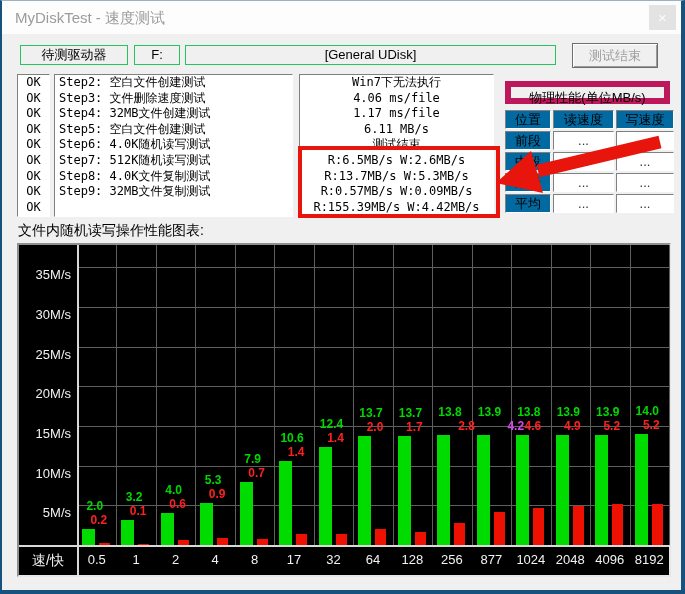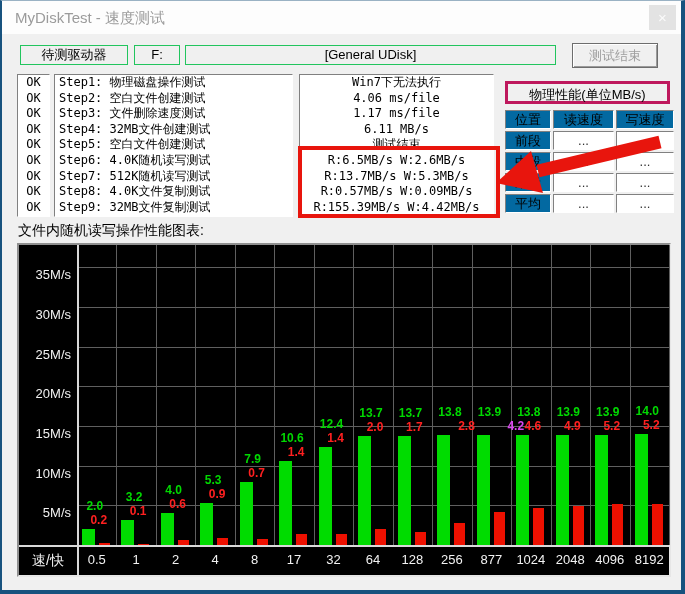--- a/index.html
+++ b/index.html
@@ -22,21 +22,21 @@
   .panel{position:absolute;background:#ffffff;border:1px solid;
     border-color:#808080 #ffffff #ffffff #808080;}
   .ok-panel{left:15px;top:73px;width:33px;height:143px;}
   .steps-panel{left:52px;top:73px;width:239px;height:143px;}
   .results-panel{left:297px;top:73px;width:195px;height:143px;}
   .mono{font-family:"DejaVu Sans Mono",monospace;font-size:12px;line-height:15.6px;color:#000;}
   .ok-panel .row{text-align:center;}
   .steps-panel .row{padding-left:4px;white-space:nowrap;}
   .results-panel .row{text-align:center;}
   .grouptitle{position:absolute;left:503px;top:80px;width:165px;height:23px;
-    border:3px solid #be185d;background:#f0f0f0;font-size:13px;color:#000;
+    border:6px solid #be185d;background:#f0f0f0;font-size:13px;color:#000;
     text-align:center;line-height:21px;}
   .perf-table{position:absolute;left:503px;top:109px;display:grid;
     grid-template-columns:46px 61px 58px;grid-auto-rows:19px;gap:2px;}
   .cell{border:1px solid;border-color:#808080 #ffffff #ffffff #808080;
     font-size:13px;text-align:center;line-height:17px;color:#000;background:#0369a1;}
   .cell.data{background:#ffffff;color:#333;}
   .hl-box{position:absolute;left:296px;top:145px;width:202px;height:72px;
     border:4px solid #e8150d;z-index:20;pointer-events:none;}
   .arrow-svg{position:absolute;left:0;top:0;z-index:21;pointer-events:none;}
   .chart-title{position:absolute;left:16px;top:221px;font-size:14px;color:#000;}
@@ -72,21 +72,20 @@
       <div class="row">OK</div>
       <div class="row">OK</div>
       <div class="row">OK</div>
       <div class="row">OK</div>
       <div class="row">OK</div>
       <div class="row">OK</div>
       <div class="row">OK</div>
       <div class="row">OK</div>
     </div>
   <div class="panel steps-panel mono" id="steps-panel">
-      <div class="row">Step1: 物理磁盘操作测试</div>
       <div class="row">Step2: 空白文件创建测试</div>
       <div class="row">Step3: 文件删除速度测试</div>
       <div class="row">Step4: 32MB文件创建测试</div>
       <div class="row">Step5: 空白文件创建测试</div>
       <div class="row">Step6: 4.0K随机读写测试</div>
       <div class="row">Step7: 512K随机读写测试</div>
       <div class="row">Step8: 4.0K文件复制测试</div>
       <div class="row">Step9: 32MB文件复制测试</div>
     </div>
   <div class="panel results-panel mono" id="results-panel">

